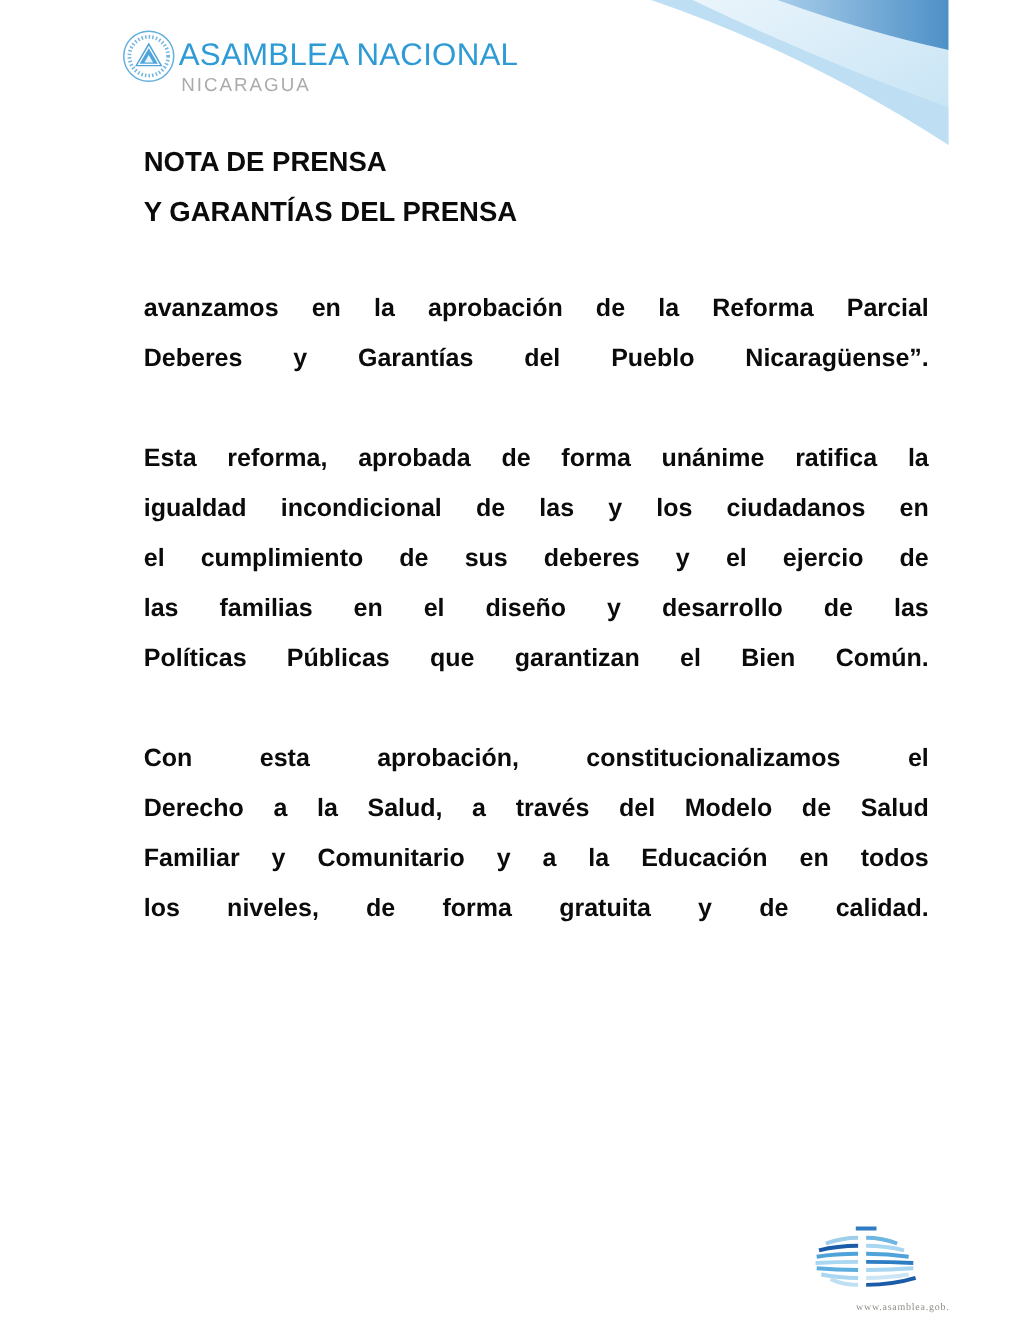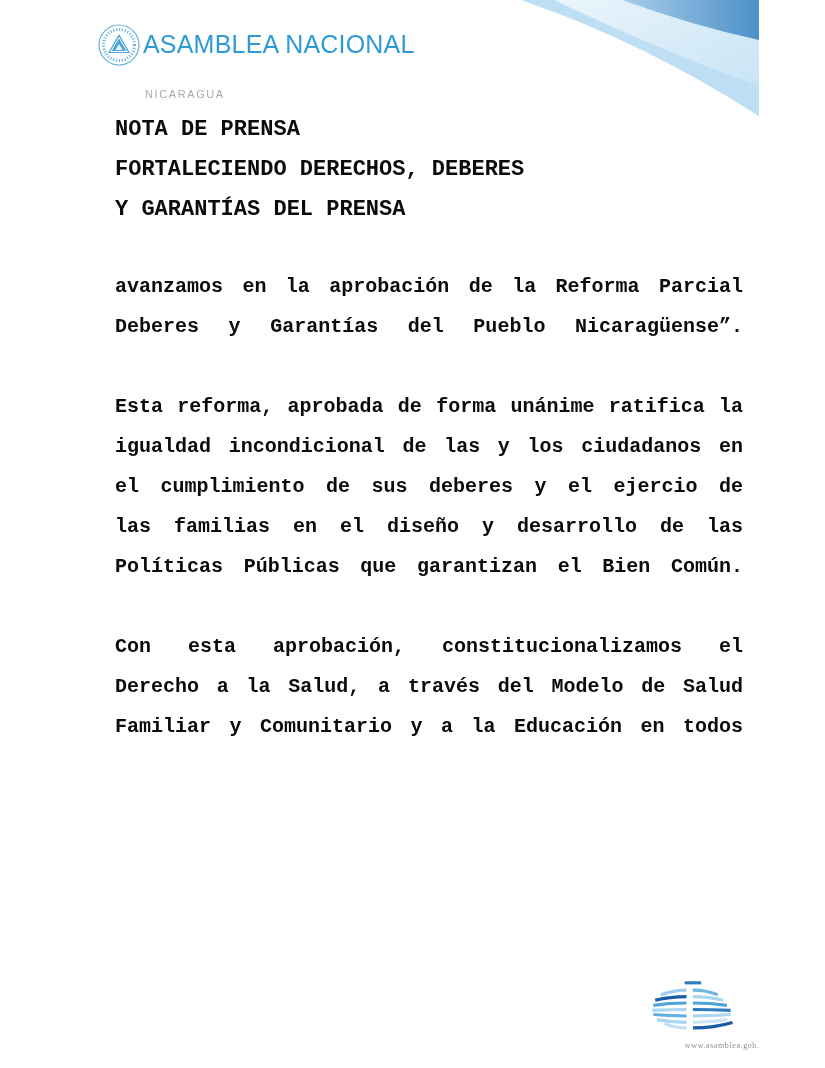--- a/index.html
+++ b/index.html
@@ -16,29 +16,29 @@
 
   
   .seal{position:absolute;left:98px;top:24px;display:block;}
   .brand-title{
     position:absolute;left:143px;top:31px;
     font-size:25px;line-height:26px;letter-spacing:0.2px;
     color:#2E9BD6;font-weight:400;white-space:nowrap;
   }
   .brand-subtitle{
     position:absolute;left:145px;top:60px;
-    font-size:11px;letter-spacing:1.6px;
-    color:#ABABAE;white-space:nowrap;margin-top:28px;
+    font-size:15px;letter-spacing:1.6px;
+    color:#ABABAE;white-space:nowrap;
   }
 
   
   .content{
     position:absolute;left:115px;top:110px;width:628px;
     color:#0B0B0B;
-    font-family:Liberation Mono, monospace;
+    font-family:Liberation Sans, sans-serif;
     font-weight:700;
   }
   .doc-title{font-size:22px;line-height:40px;margin:0 0 37px 0;}
   .doc-title .tline{white-space:nowrap;}
   .para{font-size:20px;line-height:40px;margin:0 0 40px 0;}
   .para .line{
     text-align:justify;
     text-align-last:justify;
     -moz-text-align-last:justify;
   }
@@ -82,41 +82,41 @@
       <polygon points="21,13.5 29.2,27.5 12.8,27.5" fill="none" stroke="#ffffff" stroke-width="1"></polygon>
       <polygon points="21,20 24.5,26 17.5,26" fill="#E8F4FB"></polygon>
     </svg>
     <div class="brand-title">ASAMBLEA NACIONAL</div>
     <div class="brand-subtitle">NICARAGUA</div>
   </div>
 
   <div class="content">
     <div class="doc-title">
       <div class="tline">NOTA DE PRENSA</div>
-      <div class="tline">FORTALECIENDO DERECHOS, DEBERES</div>
       <div class="tline">Y GARANTÍAS DEL PRENSA</div>
     </div>
 
     <div class="para">
       <div class="line">avanzamos en la aprobación de la Reforma Parcial</div>
       <div class="line">Deberes y Garantías del Pueblo Nicaragüense”.</div>
     </div>
 
     <div class="para">
       <div class="line">Esta reforma, aprobada de forma unánime ratifica la</div>
       <div class="line">igualdad incondicional de las y los ciudadanos en</div>
       <div class="line">el cumplimiento de sus deberes y el ejercio de</div>
       <div class="line">las familias en el diseño y desarrollo de las</div>
       <div class="line">Políticas Públicas que garantizan el Bien Común.</div>
     </div>
 
     <div class="para">
       <div class="line">Con esta aprobación, constitucionalizamos el</div>
       <div class="line">Derecho a la Salud, a través del Modelo de Salud</div>
       <div class="line">Familiar y Comunitario y a la Educación en todos</div>
+      <div class="line">los niveles, de forma gratuita y de calidad.</div>
     </div>
   </div>
 
   <div>
     <svg class="footer-logo" width="92" height="59" viewBox="0 0 100 64" aria-hidden="true">
       <g fill="none" stroke-width="3.4" stroke-linecap="butt">
 
         <path d="M 42,3 L 60,3" stroke="#2E7CC2"></path>
 
         <path d="M 16,16 Q 30,11 44,11" stroke="#9FCEEB"></path>

